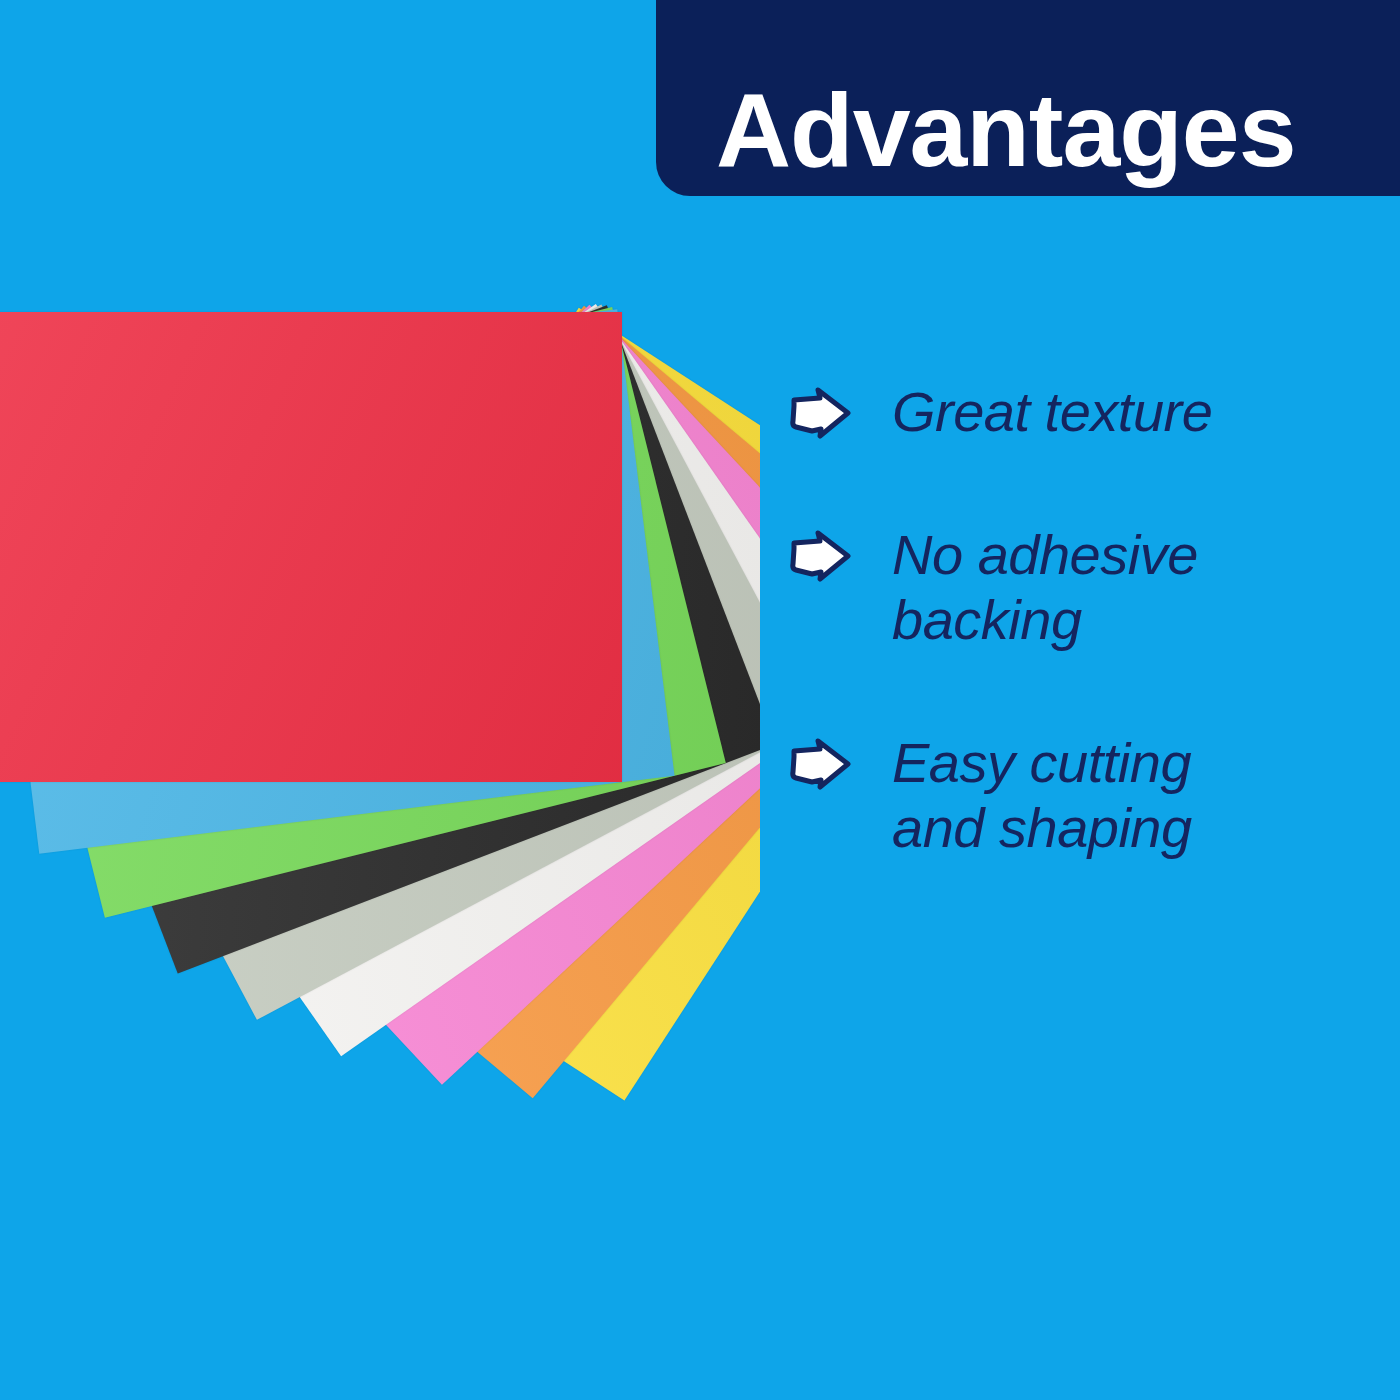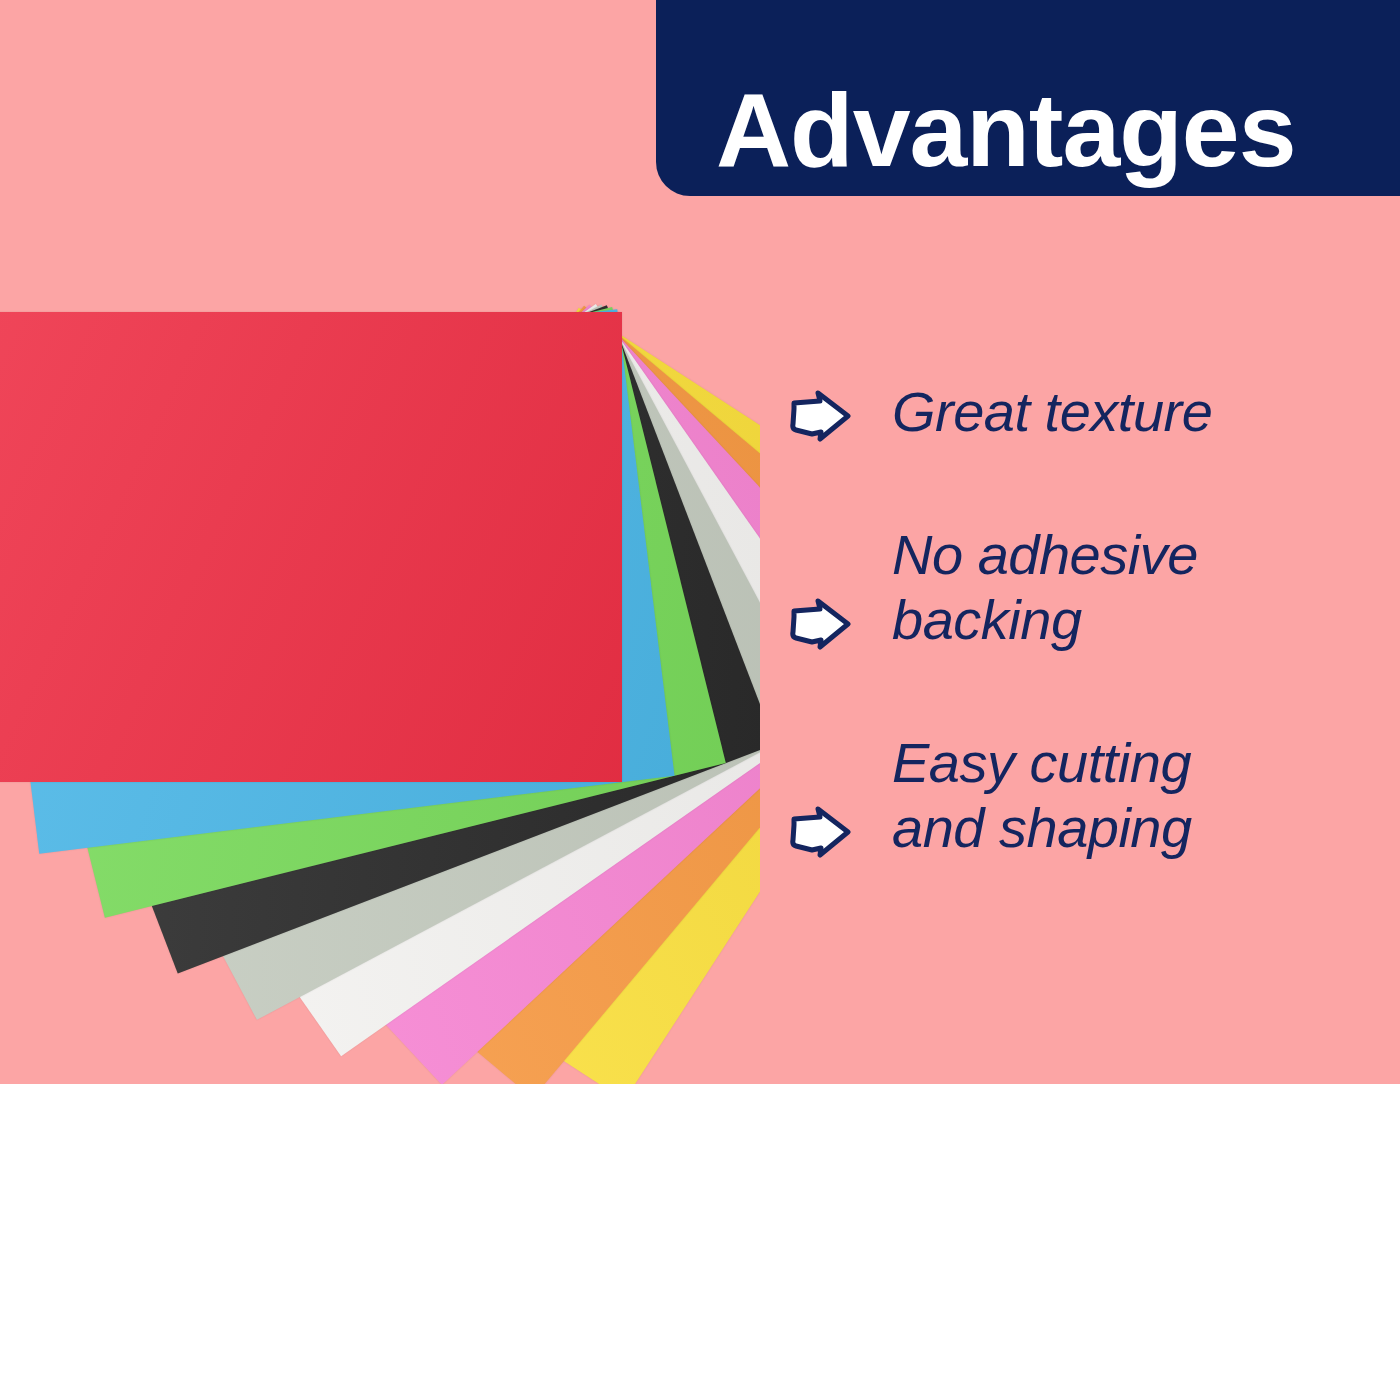--- a/index.html
+++ b/index.html
@@ -5,22 +5,22 @@
   html,body{margin:0;padding:0;}
   body{
     width:1400px;height:1400px;
     background:#ffffff;
     font-family:"Liberation Sans", sans-serif;
     overflow:hidden;
     position:relative;
   }
   #stage{
     position:absolute;inset:0;
-    width:1400px;height:1084px;
-    background:#fca5a5;
+    width:1400px;height:1400px;
+    background:#0ea5e9;
     overflow:hidden;
   }
 
   
   #photo{
     position:absolute;
     left:0;top:0;
     width:760px;height:1400px;
     overflow:hidden;
   }
@@ -63,21 +63,21 @@
   }
 
   
   #advantages{
     position:absolute;
     left:790px;top:380px;
     width:580px;
   }
   .adv-item{
     display:flex;
-    align-items:flex-end;
+    align-items:flex-start;
     margin-bottom:78px;
   }
   .adv-item:last-child{margin-bottom:4px;}
   .adv-bullet{
     flex:0 0 auto;
     width:62px;height:56px;
     margin-right:40px;
     margin-top:6px;
   }
   .adv-bullet svg{display:block;width:62px;height:56px;}

